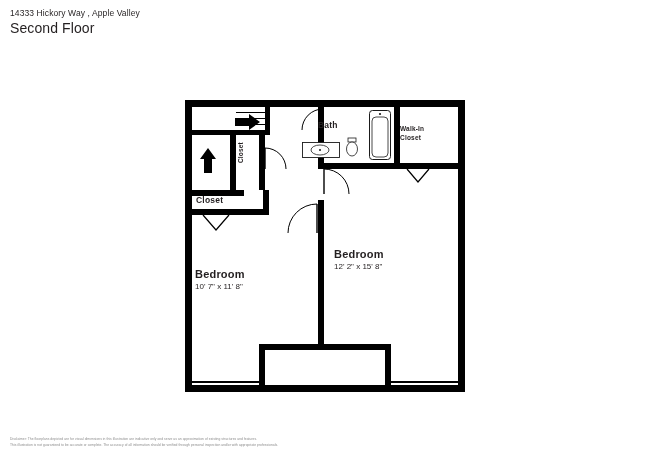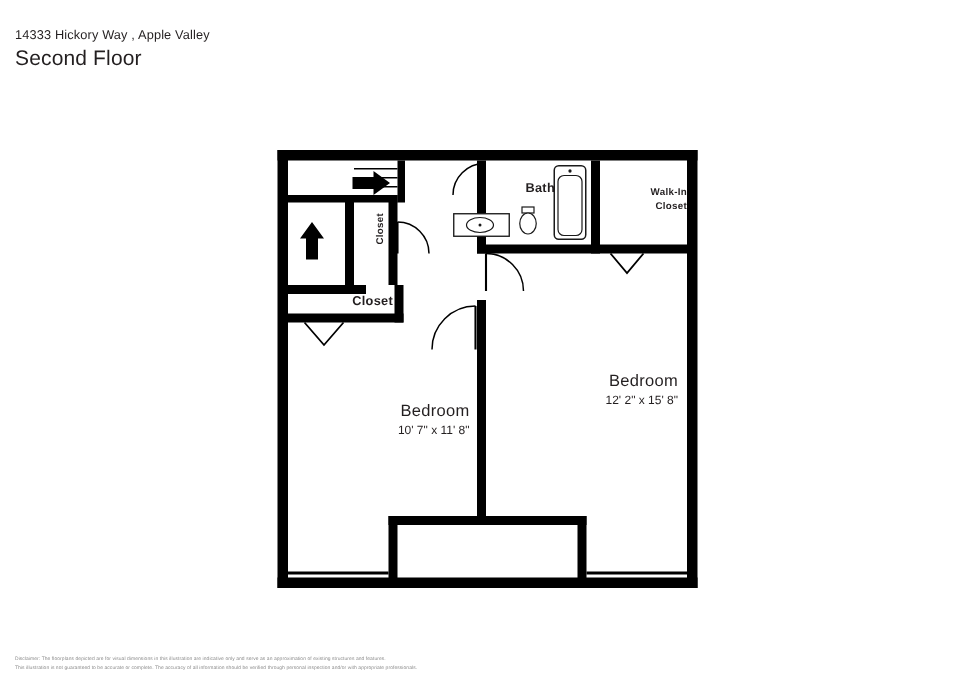--- a/index.html
+++ b/index.html
@@ -15,21 +15,20 @@
     color: #231f20;
     overflow: hidden;
   }
 
   
   #header {
     position: absolute;
     left: 10px;
     top: 8px;
     line-height: 1.35;
-    margin-top: 10px;
   }
   #header .addr {
     font-size: 8.5px;
     color: #231f20;
     letter-spacing: 0.1px;
   }
   #header .floor {
     font-size: 14px;
     color: #231f20;
     letter-spacing: 0.1px;
@@ -62,25 +61,25 @@
     background: #000000;
   }
   .thinwall {
     position: absolute;
     background: #000000;
   }
 
   
   .room-label {
     position: absolute;
-    text-align: right;
+    text-align: left;
     color: #231f20;
   }
   .room-label .name {
-    font-weight: normal;
+    font-weight: bold;
     font-size: 11px;
     letter-spacing: 0.2px;
     white-space: nowrap;
   }
   .room-label .dims {
     font-size: 8px;
     margin-top: 2px;
     white-space: nowrap;
   }
   .small-label .name {

